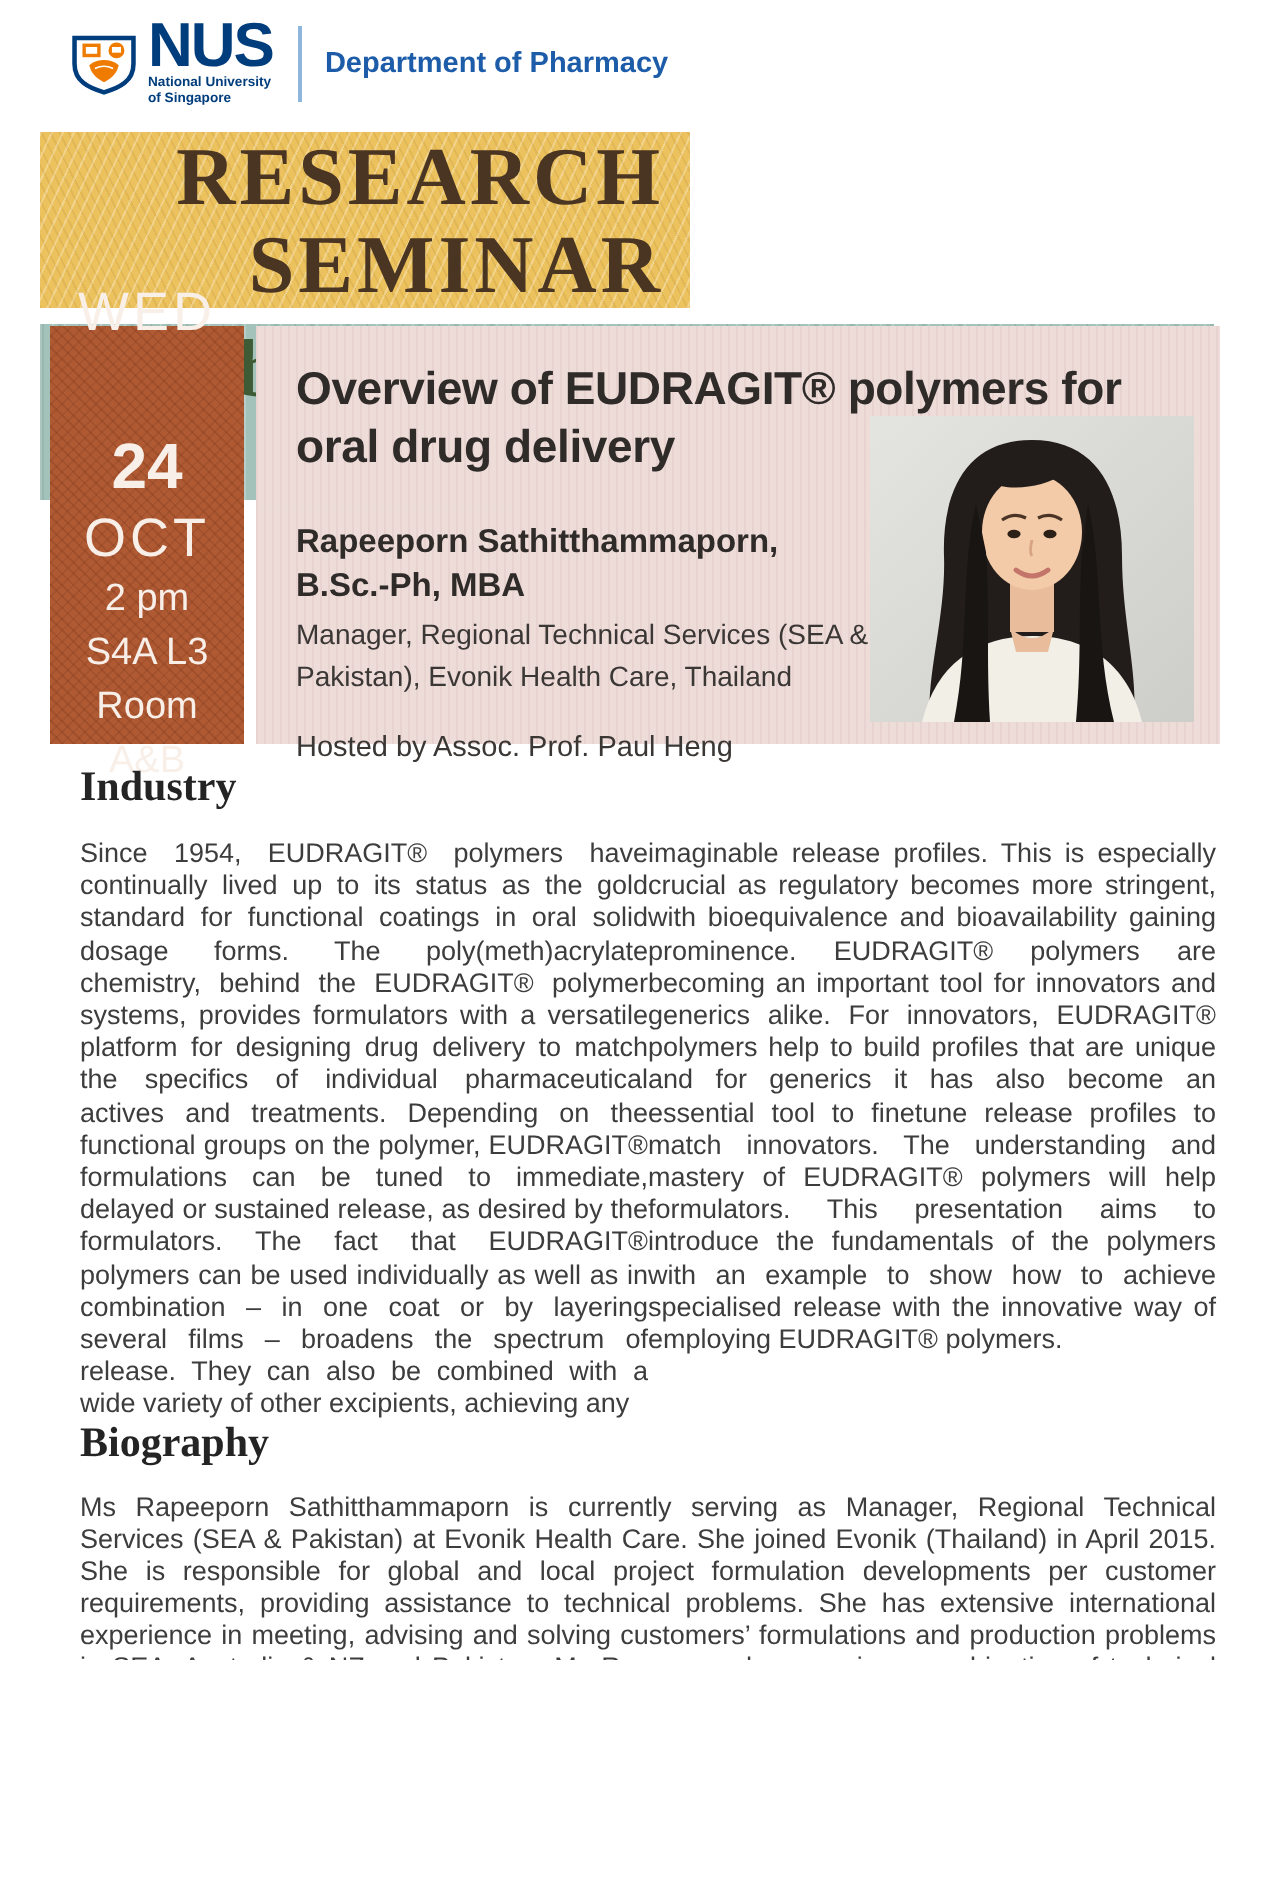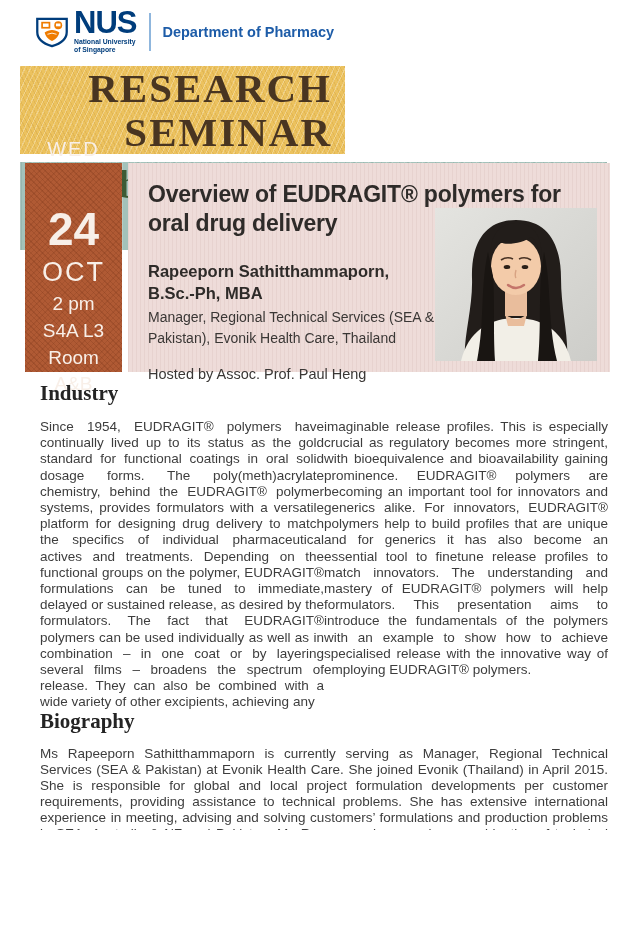--- a/index.html
+++ b/index.html
@@ -40,22 +40,22 @@
   .event-row { position:absolute; left:25px; top:163px; width:585px; height:209px; display:flex; gap:6px; }
   .date-box {
     width:117px; color:#f8efe8; text-align:center;
     display:flex; flex-direction:column; justify-content:center; align-items:center;
     background-color:#b05a34;
     background-image:
       repeating-linear-gradient(45deg, rgba(110,45,18,0.22) 0 1px, transparent 1px 4px),
       repeating-linear-gradient(-45deg, rgba(110,45,18,0.16) 0 1px, transparent 1px 4px);
     padding:6px 0;
   }
-  .d-day   { font-size:20px; letter-spacing:2px; line-height:1.25; }
-  .d-date  { font-size:46px; font-weight:700; line-height:1.1;margin-top:42px; }
+  .d-day   { font-size:27px; letter-spacing:2px; line-height:1.25; }
+  .d-date  { font-size:32px; font-weight:700; line-height:1.1;margin-top:42px; }
   .d-month { font-size:27px; letter-spacing:2px; line-height:1.35; }
   .d-small { font-size:19px; line-height:1.42; }
 
   .info-panel {
     position:relative; flex:1; padding:17px 20px;
     background-color:#eedcd9;
     background-image:repeating-linear-gradient(90deg, rgba(200,168,163,0.18) 0 1px, transparent 1px 4px);
   }
   .event-title { width:442px; font-size:23px; font-weight:700; color:#2e2b29; line-height:29px; letter-spacing:-0.2px; margin-bottom:12px; }
   .speaker { width:287px; margin-top:22px; }

